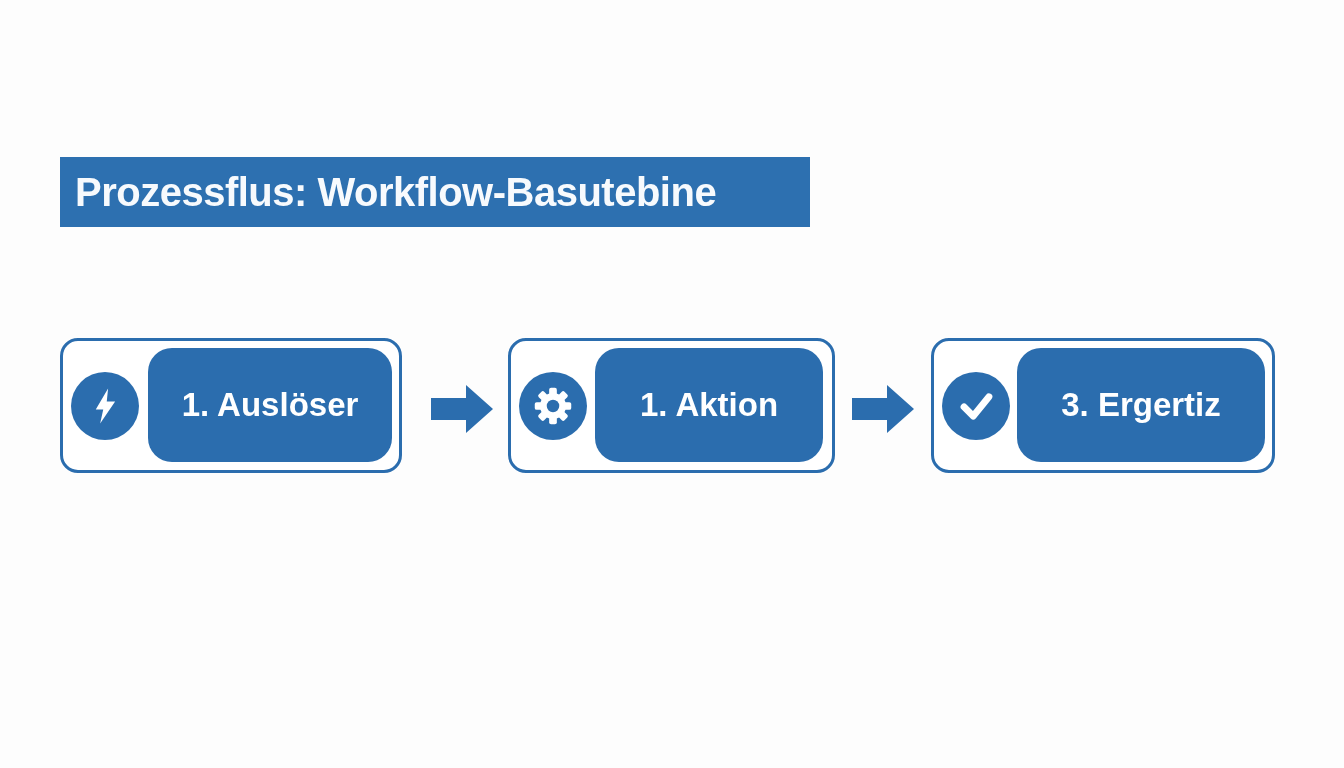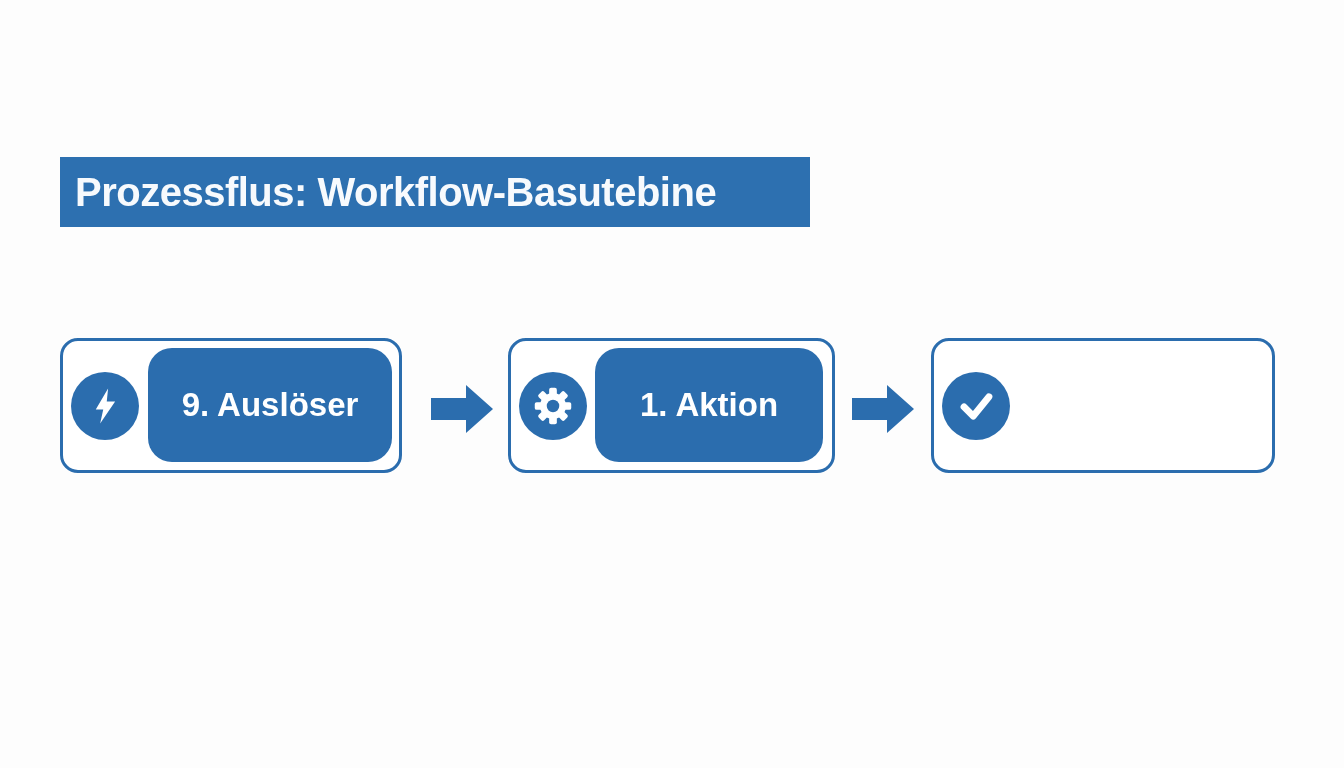--- a/index.html
+++ b/index.html
@@ -83,21 +83,21 @@
 
   <div class="step-box b1">
     <div class="step-circle">
       <span>
         <svg width="44" height="44" viewBox="0 0 100 100">
           <path d="M57 10 L29 58 L46 58 L39 90 L73 40 L54 40 Z" fill="#ffffff"></path>
         </svg>
       </span>
     </div>
     <div class="step-label-rect">
-      <span class="step-label">9. Auslöser</span>
+      <span class="step-label">1. Auslöser</span>
     </div>
   </div>
 
   <div class="connector c1">
     <svg width="62" height="52" viewBox="0 0 62 52">
       <path d="M0 15 L35 15 L35 2 L62 26 L35 50 L35 37 L0 37 Z" fill="#2b6dae"></path>
     </svg>
   </div>
 
   <div class="step-box b2">
@@ -133,15 +133,18 @@
   </div>
 
   <div class="step-box b3">
     <div class="step-circle">
       <span>
         <svg width="46" height="46" viewBox="0 0 100 100">          
             <path d="M24 52 L44 72 L78 30" fill="none" stroke="#ffffff" stroke-width="15" stroke-linecap="round" stroke-linejoin="round"></path>
         </svg>
       </span>
     </div>
+    <div class="step-label-rect">
+      <span class="step-label">3. Ergertiz</span>
+    </div>
   </div>
 
 </div>
 
 </body></html>

